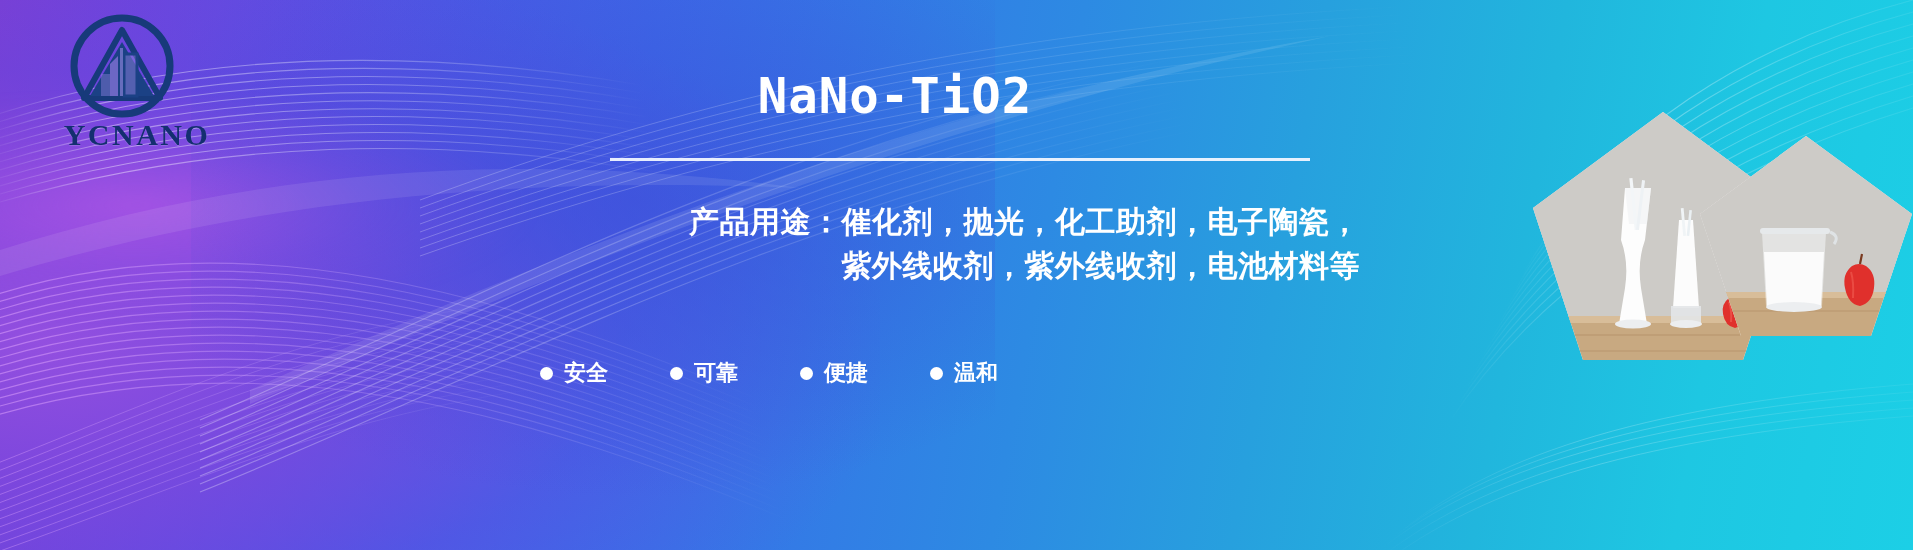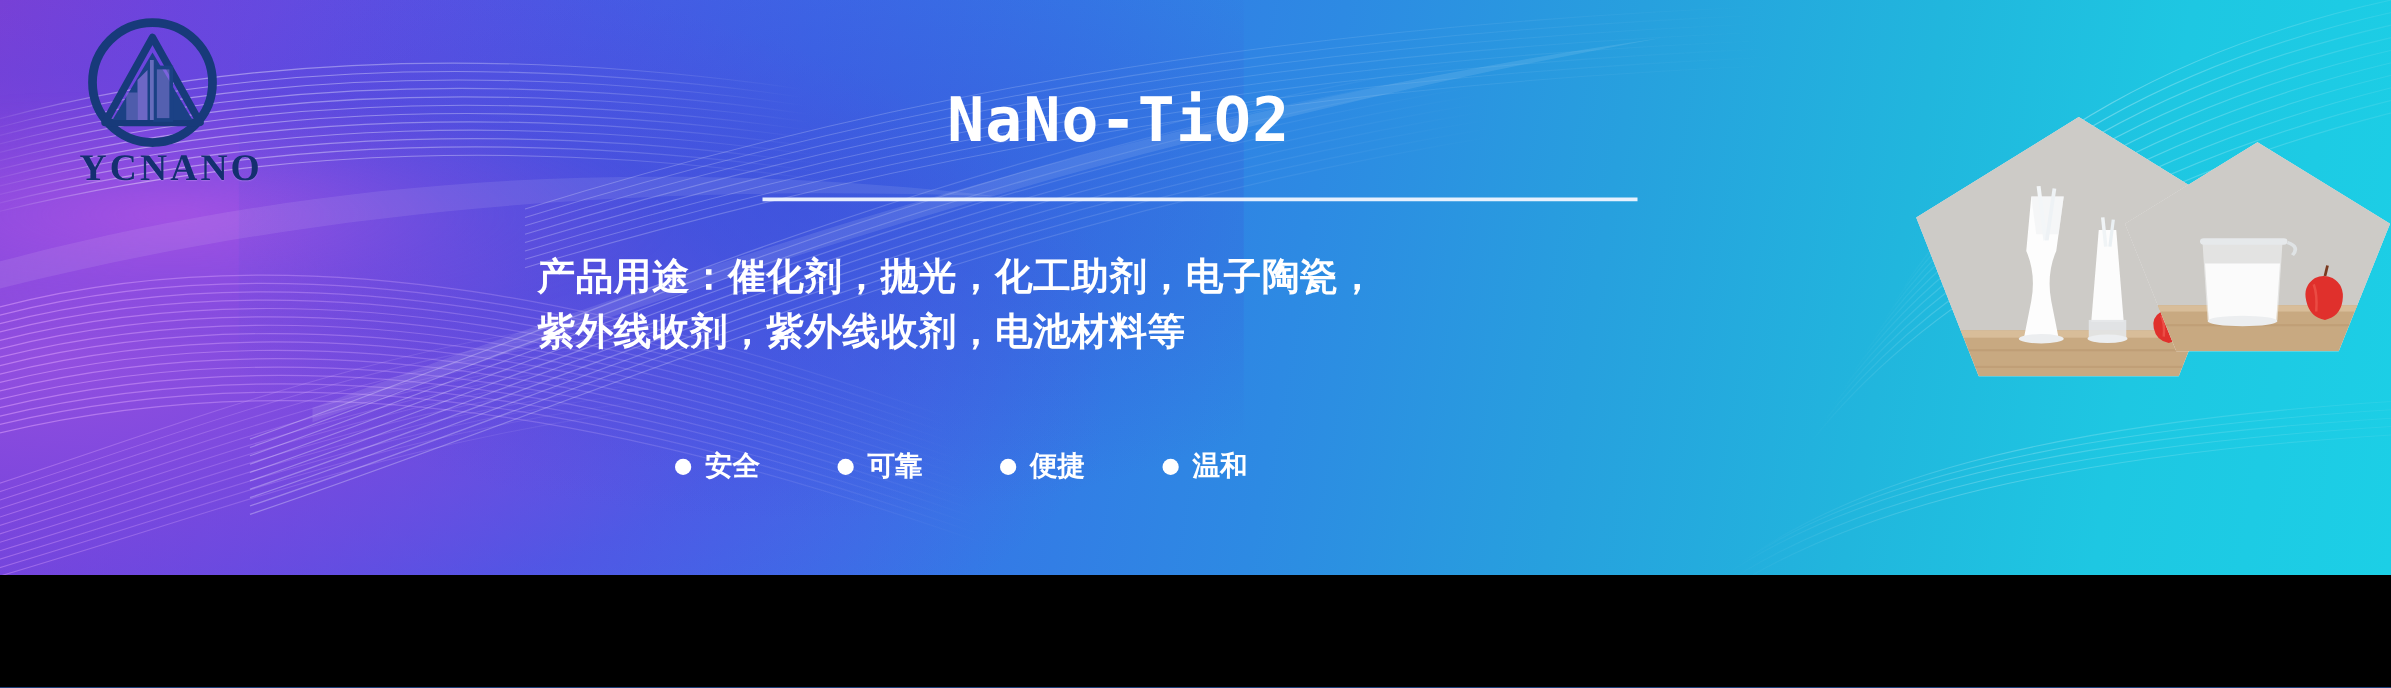--- a/index.html
+++ b/index.html
@@ -5,21 +5,21 @@
   html, body {
     margin: 0;
     padding: 0;
     background: #000;
   }
   * { box-sizing: border-box; }
 
   .banner {
     position: relative;
     width: 1913px;
-    height: 460px;
+    height: 550px;
     overflow: hidden;
     font-family: "Liberation Sans", "DejaVu Sans", sans-serif;
     background: #3b82f6;
   }
 
   
   .bg-base {
     position: absolute;
     inset: 0;
     background: linear-gradient(100deg,
@@ -130,21 +130,21 @@
     width: 700px;
     height: 3px;
     background: #f0f6ff;
     opacity: 0.95;
   }
   .subhead {
     position: absolute;
     left: -40px;
     top: 200px;
     width: 930px;
-    text-align: left;
+    text-align: right;
     color: #ffffff;
     font-size: 30px;
     font-weight: 700;
     line-height: 1.45;
     letter-spacing: 0.5px;
   }
   .subhead .ln { display: block; white-space: nowrap; }
 
   .features {
     position: absolute;

